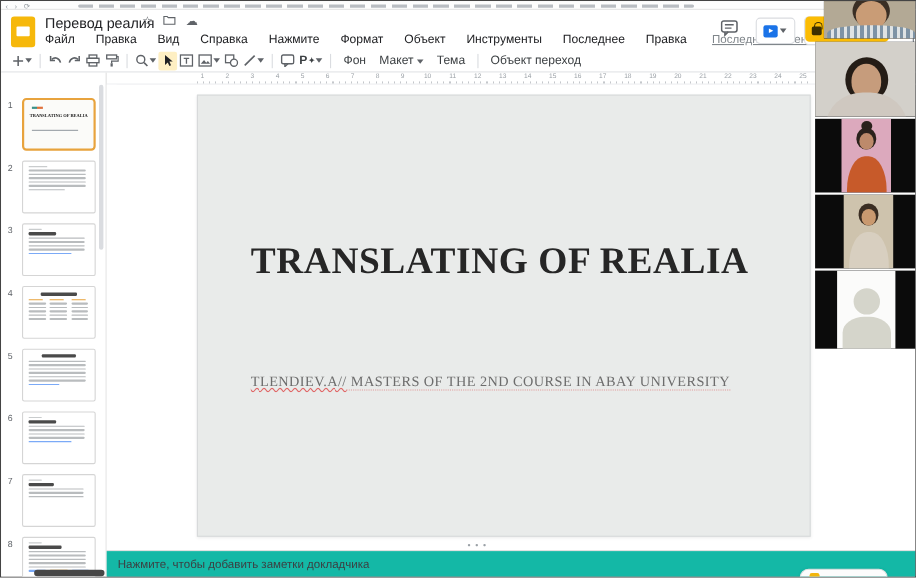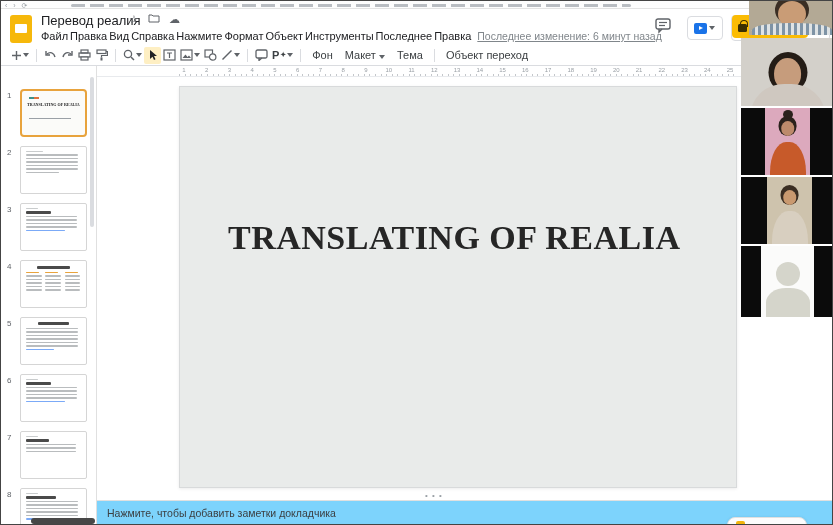--- a/index.html
+++ b/index.html
@@ -10,21 +10,21 @@
   .browser-strip { position:absolute; left:0; top:0; width:833px; height:8px; background:#fdfdfd; border-bottom:1px solid #e3e3e3; overflow:hidden; }
   .browser-strip .nav { position:absolute; left:4px; top:1px; font-size:7px; color:#9aa0a6; letter-spacing:2px; }
   .url-blur { position:absolute; left:70px; top:3px; width:560px; height:3px; background:repeating-linear-gradient(90deg,#b9bdc2 0 14px,transparent 14px 19px); border-radius:2px; }
 
   
   .header { position:absolute; left:0; top:8px; width:833px; height:36px; background:#fff; }
   .slides-logo { position:absolute; left:9px; top:6px; width:22px; height:28px; background:#f6b80b; border-radius:3px; }
   .slides-logo::after { content:""; position:absolute; left:5px; top:9px; width:12px; height:9px; background:#fff; border-radius:1px; }
   .doc-title { position:absolute; left:40px; top:4px; font-size:13px; color:#202124; }
   .title-icons { position:absolute; left:128px; top:4px; font-size:11px; color:#5f6368; display:flex; gap:9px; }
-  .menu-row { position:absolute; left:40px; top:21px; display:flex; gap:2px; font-size:11px; color:#202124; align-items:center; }
+  .menu-row { position:absolute; left:40px; top:21px; display:flex; gap:19px; font-size:11px; color:#202124; align-items:center; }
   .menu-row .menu-item { cursor:default; }
   .last-edit { font-size:10.5px; color:#80868b; text-decoration:underline; margin-left:4px; white-space:nowrap; }
 
   .header-right { position:absolute; right:0; top:4px; height:30px; display:flex; align-items:center; }
   .present-btn { width:36px; height:24px; border:1px solid #dadce0; border-radius:4px; display:flex; align-items:center; justify-content:center; gap:2px; background:#fff; margin-right:8px; }
   .present-glyph { width:13px; height:11px; background:#1a73e8; border-radius:2px; position:relative; }
   .present-glyph::after { content:""; position:absolute; left:4.5px; top:3px; border-left:4px solid #fff; border-top:2.5px solid transparent; border-bottom:2.5px solid transparent; }
   .caret { width:0; height:0; border-left:3.5px solid transparent; border-right:3.5px solid transparent; border-top:4px solid #5f6368; display:inline-block; }
   .watch-btn { height:26px; border:1px solid #dadce0; border-radius:4px; background:#fff; display:flex; align-items:center; gap:6px; padding:0 8px; margin-right:4px; font-size:11.5px; color:#3c4043; }
   .watch-glyph { width:12px; height:10px; border:1.5px solid #3c4043; border-radius:2px; position:relative; }
@@ -77,21 +77,21 @@
   .accent-bar .teal { flex:1; height:100%; }
   .accent-bar .orange { flex:1; height:100%; }
   .slide-title { position:absolute; left:48px; top:132px; width:470px; font-family:"Liberation Serif","DejaVu Serif",serif; font-weight:bold; font-size:34px; color:#262626; letter-spacing:0.5px; white-space:nowrap; }
   .slide-subtitle { position:absolute; left:48px; top:252px; font-family:"Liberation Serif","DejaVu Serif",serif; font-size:13px; color:#6c6c6c; letter-spacing:0.4px; white-space:nowrap; }
   .sp-wavy { text-decoration:underline; text-decoration-style:wavy; text-decoration-color:#e06666; text-decoration-thickness:1px; }
   .sp-dot { border-bottom:1px dotted #e09999; }
 
   
   .notes-divider { position:absolute; left:96px; top:499px; width:737px; height:1px; background:#e0e0e0; }
   .notes-handle { position:absolute; left:424px; top:490px; font-size:8px; color:#9aa0a6; letter-spacing:1px; }
-  .notes-area { position:absolute; left:96px; top:500px; width:737px; height:25px; background:#7dd3fc; }
+  .notes-area { position:absolute; left:96px; top:500px; width:737px; height:25px; background:#14b8a6; }
   .notes-text { position:absolute; left:10px; top:6px; font-size:10.5px; color:#3c4043; }
 
   
   .video-strip { position:absolute; left:740px; top:0; width:93px; height:316px; z-index:20; }
   .vtile { position:absolute; background:#0b0b0b; overflow:hidden; }
   .vfeed { position:absolute; top:0; height:100%; overflow:hidden; }
   .head { position:absolute; border-radius:50%; }
   .face { position:absolute; border-radius:50%; }
   .bodyshape { position:absolute; border-radius:45% 45% 0 0; }
   .stripes { background:repeating-linear-gradient(90deg,#7e93a5 0 3px,#dfe3e4 3px 6px); }
@@ -418,20 +418,23 @@
   </div>
 <div class="film-scrollbar"></div>
 
 <div class="workspace">
   <div class="slide-page">
     <div class="accent-bar">
       <span class="teal"></span>
       <span class="orange"></span>
     </div>
     <div class="slide-title">TRANSLATING OF REALIA</div>
+    <div class="slide-subtitle">
+      <span class="sp-wavy">TLENDIEV.A//</span><span class="sp-dot"> MASTERS OF THE 2ND COURSE IN ABAY UNIVERSITY</span>
+    </div>
   </div>
 </div>
 
 <div class="notes-handle">• • •</div>
 <div class="notes-divider"></div>
 <div class="notes-area">
   <div class="notes-text">Нажмите, чтобы добавить заметки докладчика</div>
 </div>
 
 <div class="video-strip" id="videoStrip">

